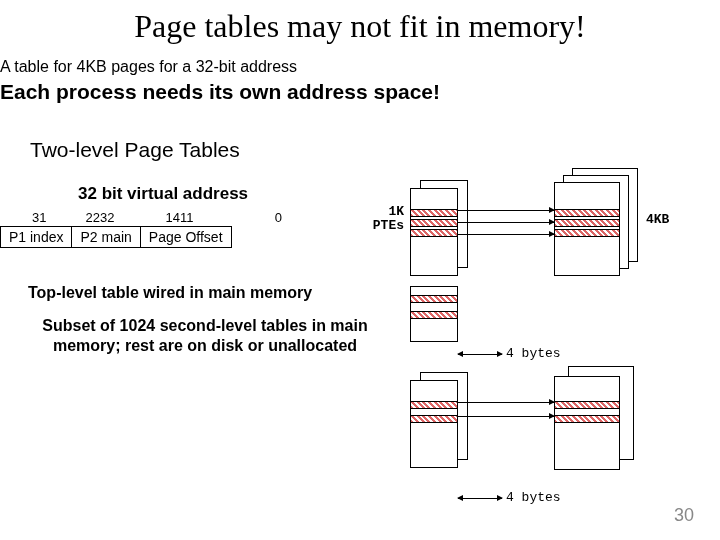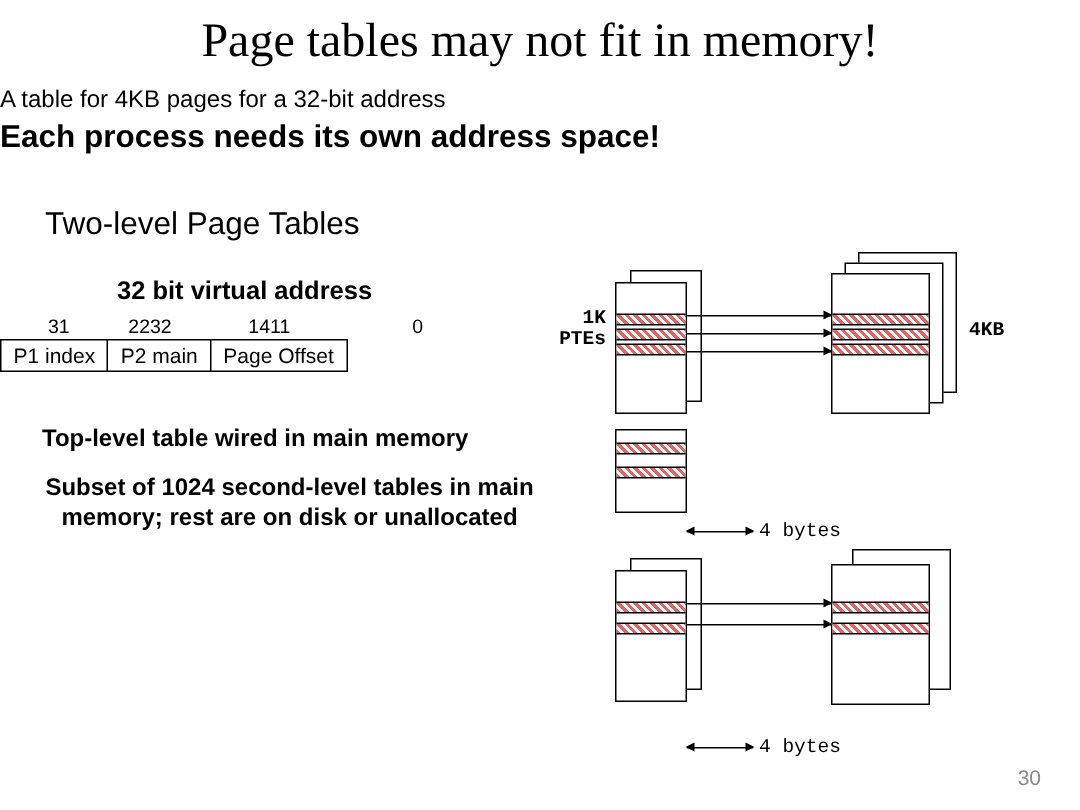--- a/index.html
+++ b/index.html
@@ -6,22 +6,22 @@
 .title { font-family:"Times New Roman",serif; font-size:32px; text-align:center; margin-top:8px; font-weight:normal; }
 .subtitle { font-size:16px; text-align:left; margin-top:12px; line-height:1.3; }
 .emph { font-size:21px; font-weight:bold; text-align:left; margin-top:2px; }
 .section { font-size:21px; font-weight:normal; margin-left:30px; margin-top:34px; }
 .va-label { font-size:17px; font-weight:bold; margin-left:78px; margin-top:22px; }
 .bits-row { margin-left:32px; margin-top:6px; font-size:13px; display:flex; }
 .bits-row span { display:inline-block; }
 .addr-table { margin-top:1px; border-collapse:collapse; font-size:14px; }
 .addr-table td { border:1px solid #000; padding:2px 8px; text-align:center; }
 .para1 { font-size:16px; font-weight:bold; margin-left:28px; margin-top:36px; }
-.para2 { font-size:16px; font-weight:bold; margin-left:28px; margin-top:14px; width:330px; text-align:center; line-height:1.25; }
-.page-num { position:absolute; right:26px; bottom:14px; font-size:14px; color:#888; }
+.para2 { font-size:16px; font-weight:bold; margin-left:40px; margin-top:14px; width:330px; text-align:center; line-height:1.25; }
+.page-num { position:absolute; right:26px; bottom:14px; font-size:18px; color:#888; }
 
 
 .diag { position:absolute; left:392px; top:188px; width:320px; height:330px;font-family:Liberation Mono, monospace; }
 .stack { position:absolute; }
 .box { position:absolute; border:1px solid #000; background:#fff; }
 .slab { position:absolute; left:0; right:0; height:6px; border-top:1px solid #000; border-bottom:1px solid #000; background:repeating-linear-gradient(45deg,#d66,#d66 2px,#fff 2px,#fff 4px); }
 .lbl { position:absolute; font-size:13px; font-weight:bold; }
 .arrow-h { position:absolute; height:1px; background:#000; }
 .arrow-h:before, .arrow-h:after { content:""; position:absolute; top:-3px; width:0; height:0; border-top:3px solid transparent; border-bottom:3px solid transparent; }
 .arrow-h:before { left:-1px; border-right:6px solid #000; }

